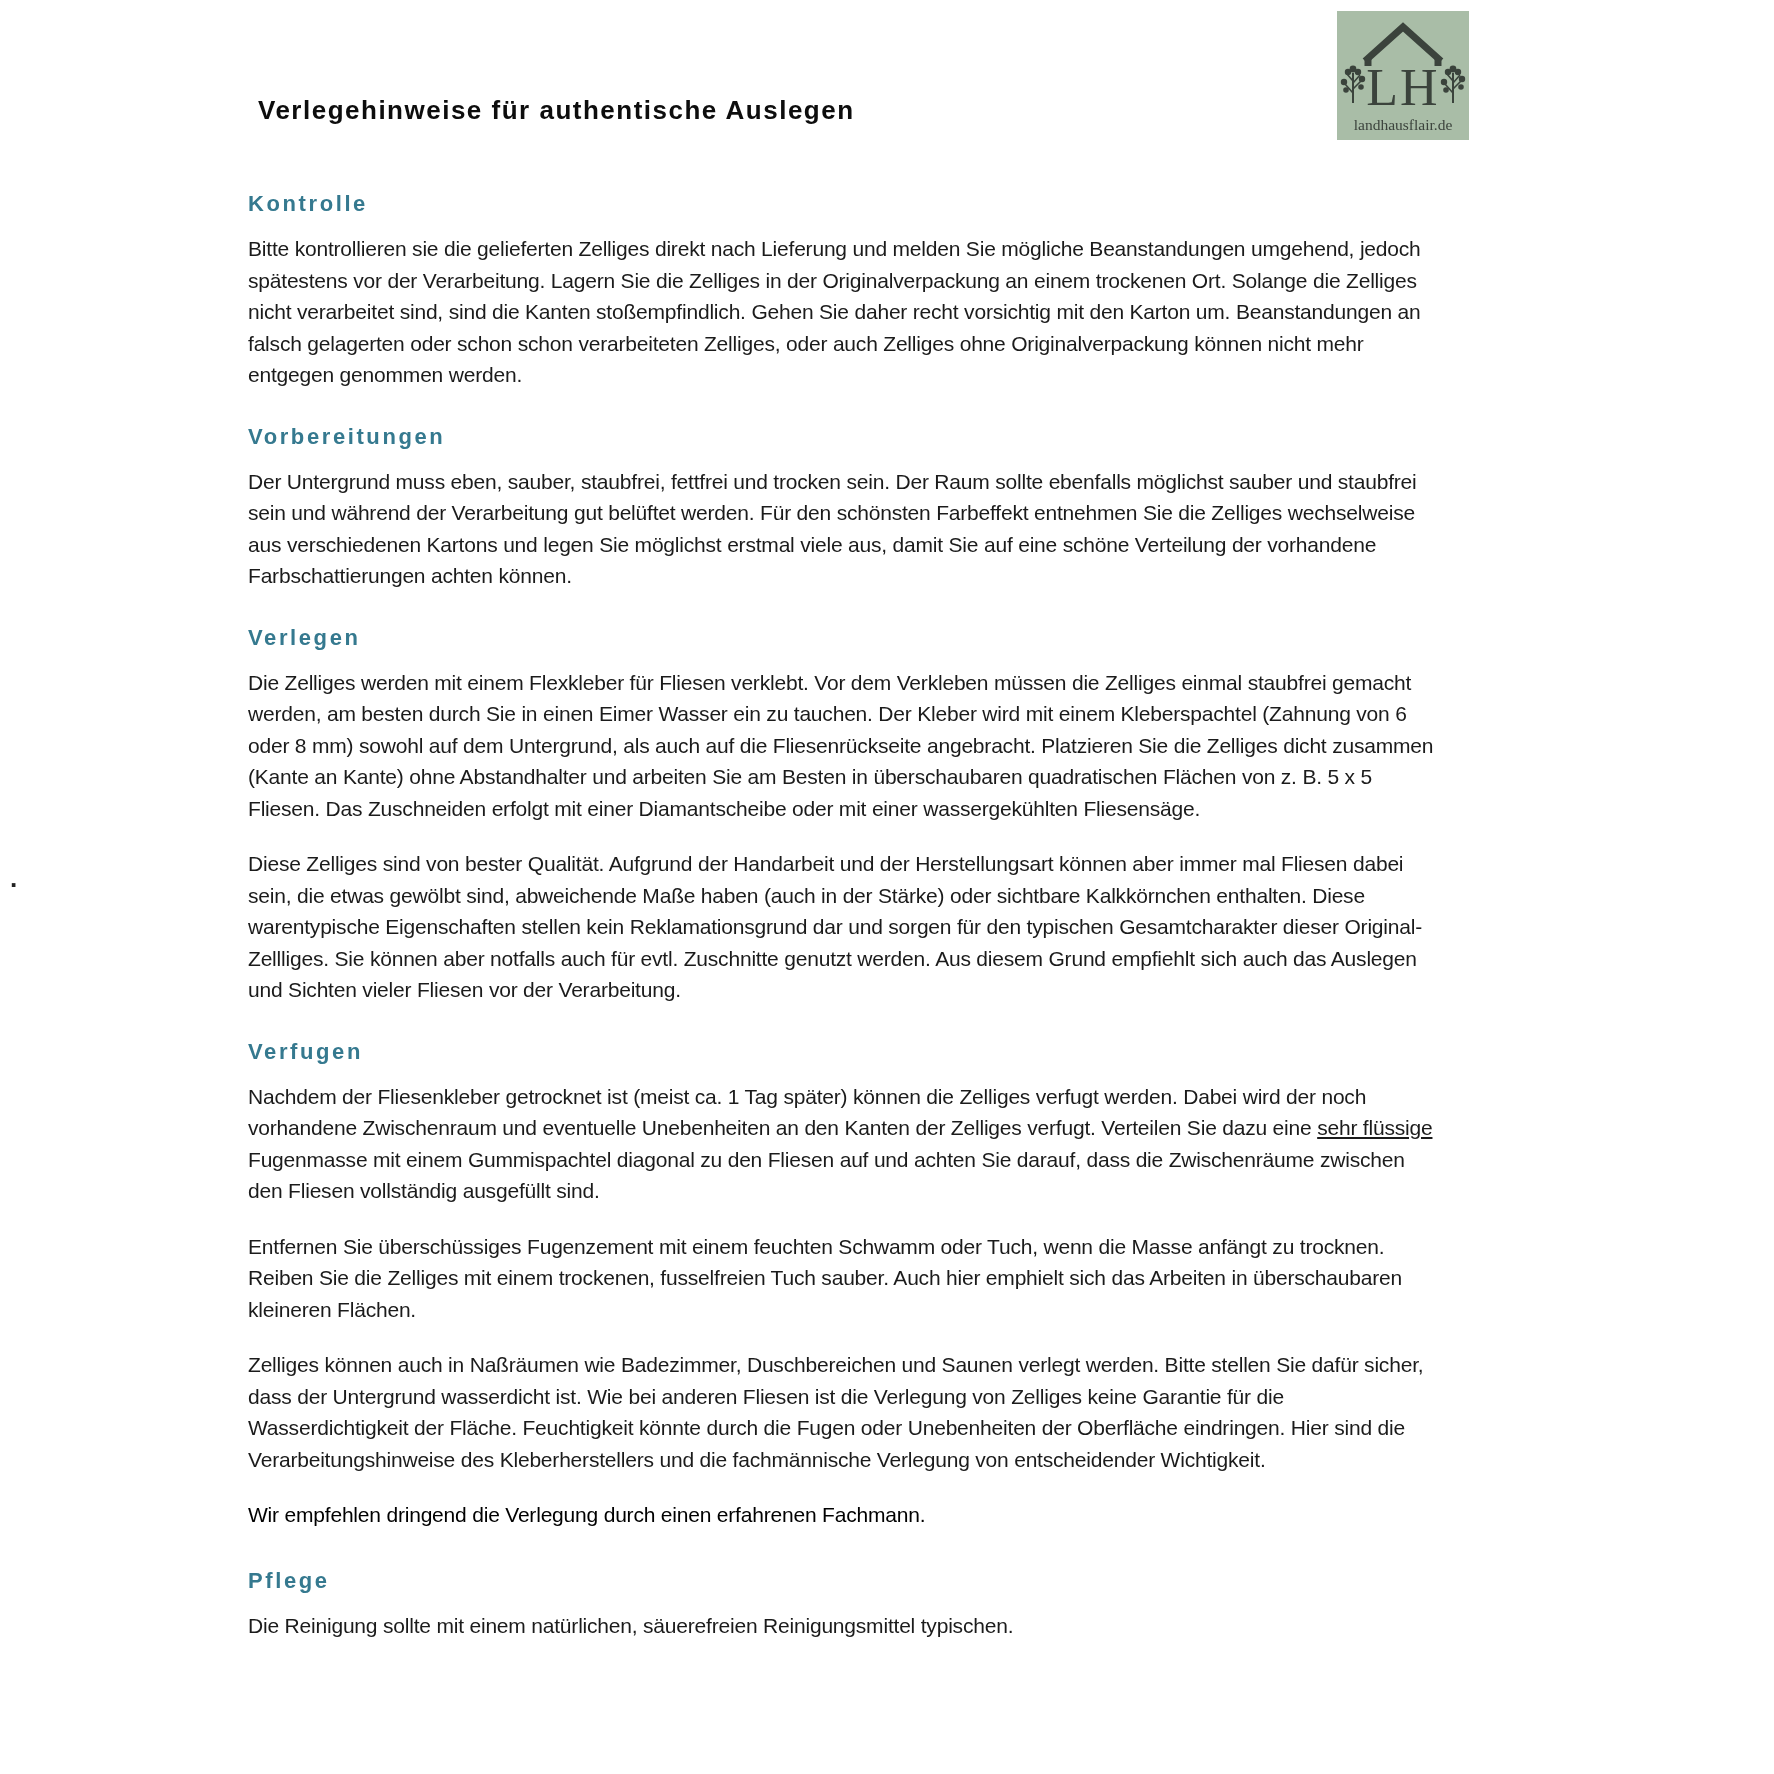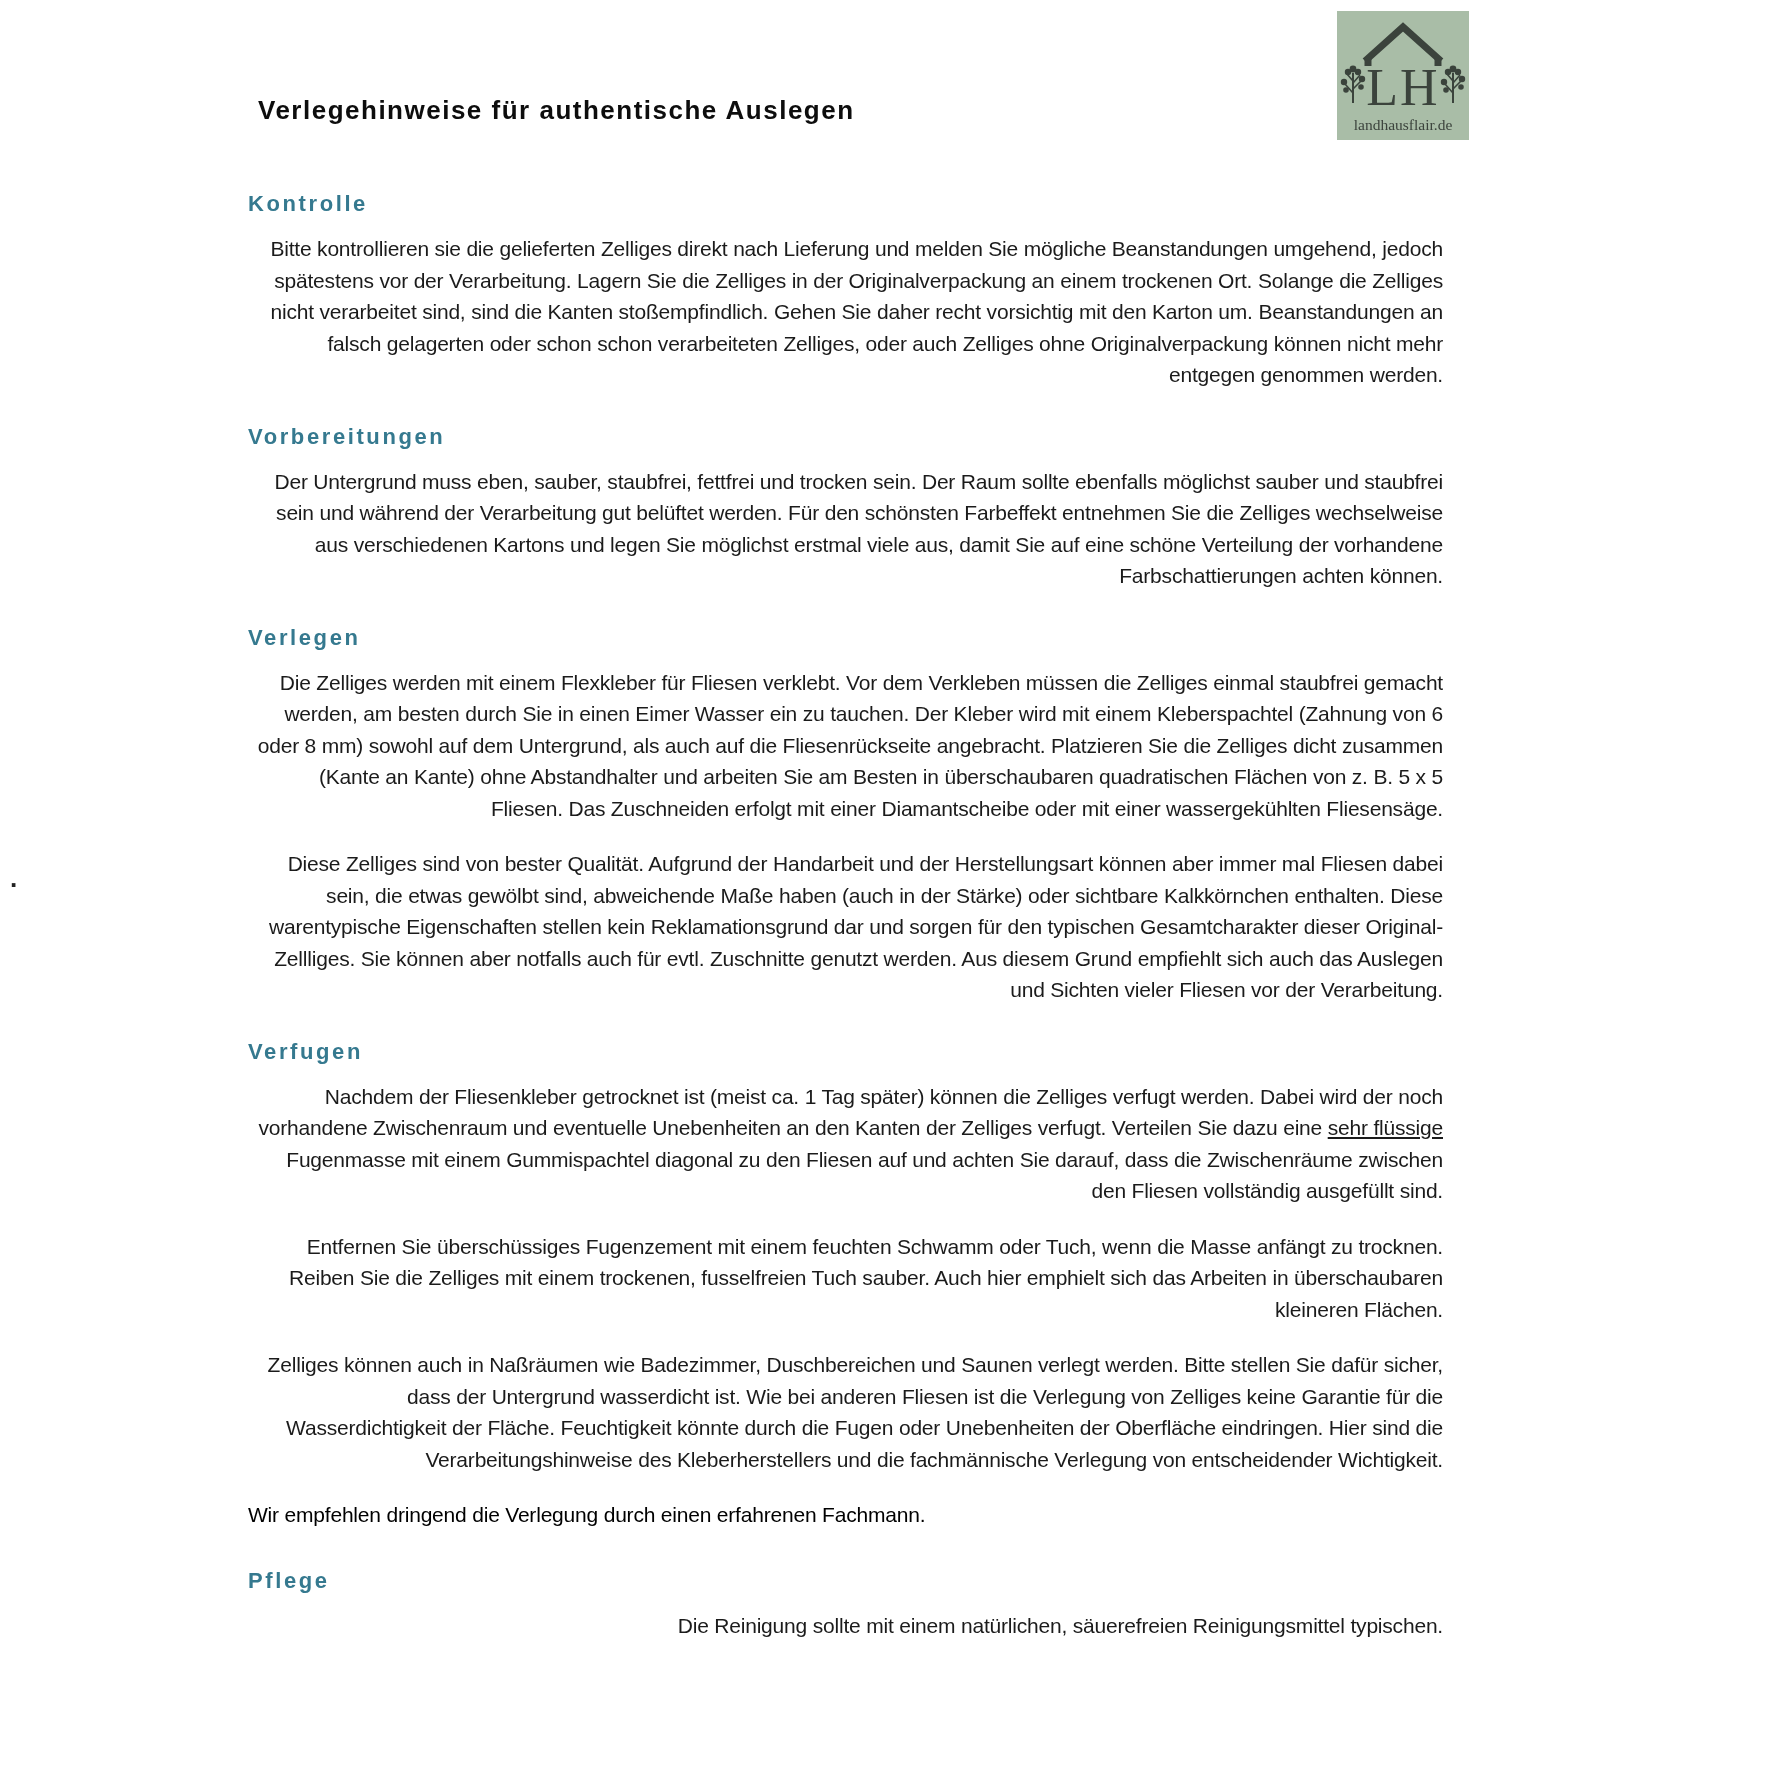--- a/index.html
+++ b/index.html
@@ -34,21 +34,20 @@
     letter-spacing: 2.6px;
     color: #35798f;
     line-height: 27px;
   }
   p.body-p {
     margin: 0 0 24px 0;
     font-size: 21px;
     line-height: 31.5px;
     letter-spacing: -0.2px;
     color: #1b1b1b;
-    text-align: right;
   }
   p.body-p .u { text-decoration: underline; }
   p.note-p {
     margin: 0 0 36px 0;
     font-size: 21px;
     line-height: 31.5px;
     letter-spacing: -0.2px;
     color: #000000;
   }
   .logo {

